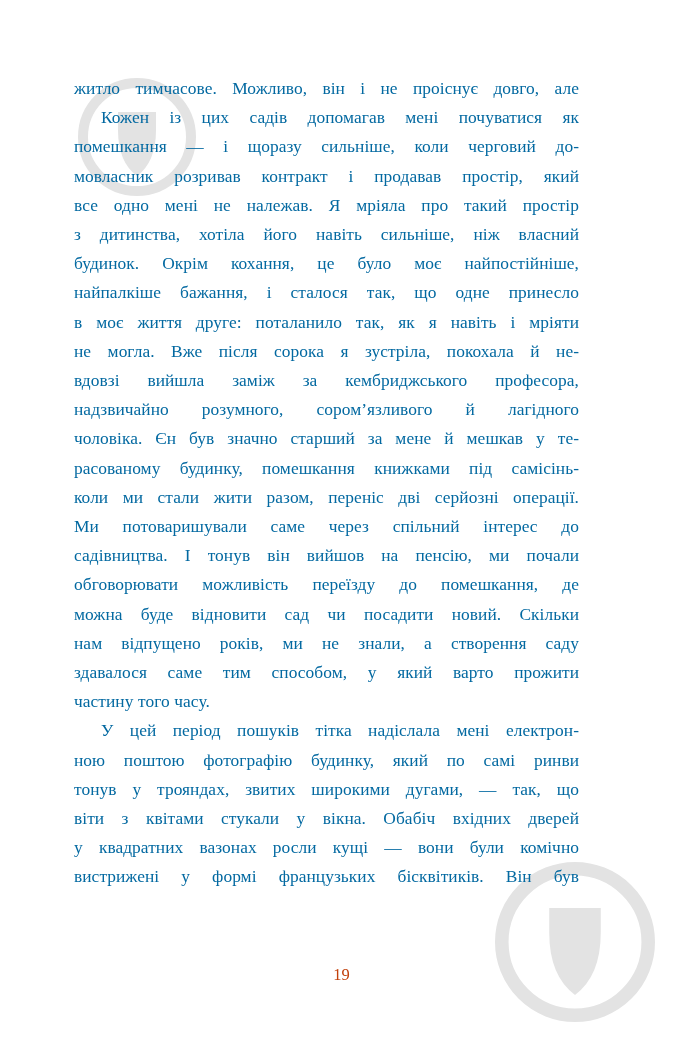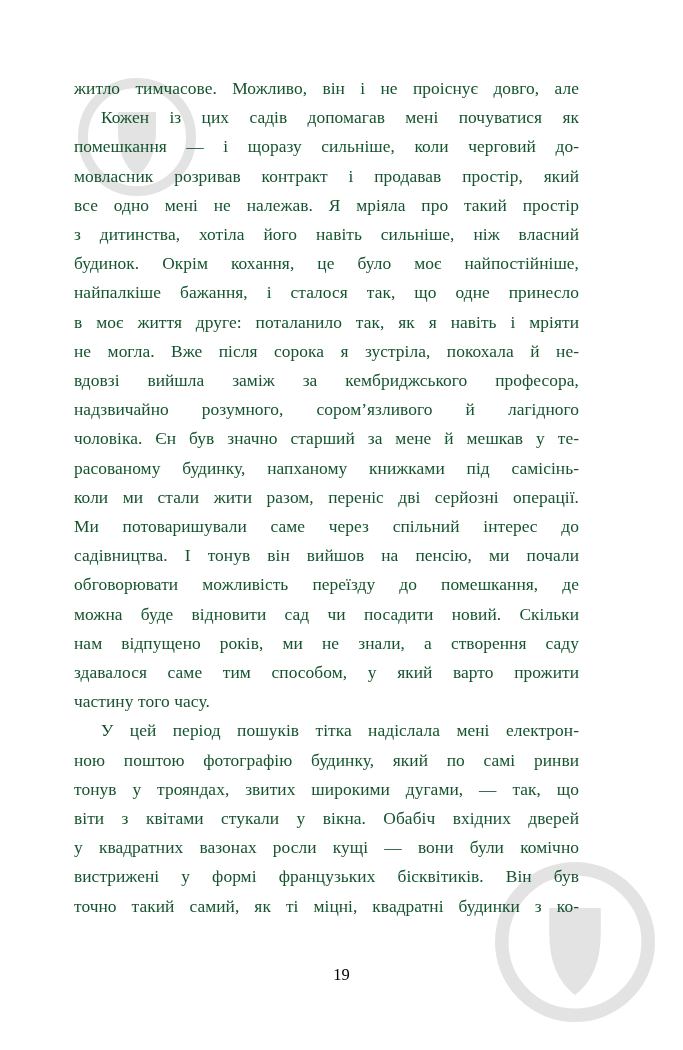--- a/index.html
+++ b/index.html
@@ -30,21 +30,21 @@
   #text-column {
     position: absolute;
     left: 74px;
     top: 74px;
     width: 505px;
   }
   .para {
     margin: 0;
     font-size: 17.4px;
     line-height: 29.2px;
-    color: #14532d;
+    color: #0369a1;
     text-align: justify;
     text-justify: inter-word;
     letter-spacing: 0.05px;
     word-spacing: 0.2px;
   }
   .para .line { display: block; }
 
   
   .line.just {
     text-align: justify;
@@ -53,21 +53,21 @@
   .line.last { text-align: left; text-align-last: left; }
 
   
   #page-number {
     position: absolute;
     left: 0;
     top: 965px;
     width: 683px;
     text-align: center;
     font-size: 16.5px;
-    color: #000000;
+    color: #c2410c;
     font-family: "Liberation Serif", "DejaVu Serif", serif;
   }
 </style>
 </head>
 <body>
 
 <div id="page">
 
   <div class="watermark" id="watermark-top-left">
     <svg width="118" height="118" viewBox="0 0 118 118" aria-hidden="true">
@@ -95,38 +95,37 @@
       <span class="line just">мовласник розривав контракт і продавав простір, який</span>
       <span class="line just">все одно мені не належав. Я мріяла про такий простір</span>
       <span class="line just">з дитинства, хотіла його навіть сильніше, ніж власний</span>
       <span class="line just">будинок. Окрім кохання, це було моє найпостійніше,</span>
       <span class="line just">найпалкіше бажання, і сталося так, що одне принесло</span>
       <span class="line just">в моє життя друге: поталанило так, як я навіть і мріяти</span>
       <span class="line just">не могла. Вже після сорока я зустріла, покохала й не-</span>
       <span class="line just">вдовзі вийшла заміж за кембриджського професора,</span>
       <span class="line just">надзвичайно розумного, сором’язливого й лагідного</span>
       <span class="line just">чоловіка. Єн був значно старший за мене й мешкав у те-</span>
-      <span class="line just">расованому будинку, напханому книжками під самісінь-</span>
+      <span class="line just">расованому будинку, помешкання книжками під самісінь-</span>
       <span class="line just">коли ми стали жити разом, переніс дві серйозні операції.</span>
       <span class="line just">Ми потоваришували саме через спільний інтерес до</span>
       <span class="line just">садівництва. І тонув він вийшов на пенсію, ми почали</span>
       <span class="line just">обговорювати можливість переїзду до помешкання, де</span>
       <span class="line just">можна буде відновити сад чи посадити новий. Скільки</span>
       <span class="line just">нам відпущено років, ми не знали, а створення саду</span>
       <span class="line just">здавалося саме тим способом, у який варто прожити</span>
       <span class="line last">частину того часу.</span>
     </p>
 
     <p class="para" id="paragraph-3">
       <span class="line just" style="text-indent:27px">У цей період пошуків тітка надіслала мені електрон-</span>
       <span class="line just">ною поштою фотографію будинку, який по самі ринви</span>
       <span class="line just">тонув у трояндах, звитих широкими дугами, — так, що</span>
       <span class="line just">віти з квітами стукали у вікна. Обабіч вхідних дверей</span>
       <span class="line just">у квадратних вазонах росли кущі — вони були комічно</span>
       <span class="line just">вистрижені у формі французьких бісквітиків. Він був</span>
-      <span class="line just">точно такий самий, як ті міцні, квадратні будинки з ко-</span>
     </p>
 
   </div>
 
   <div id="page-number">19</div>
 
 </div>
 
 </body></html>

